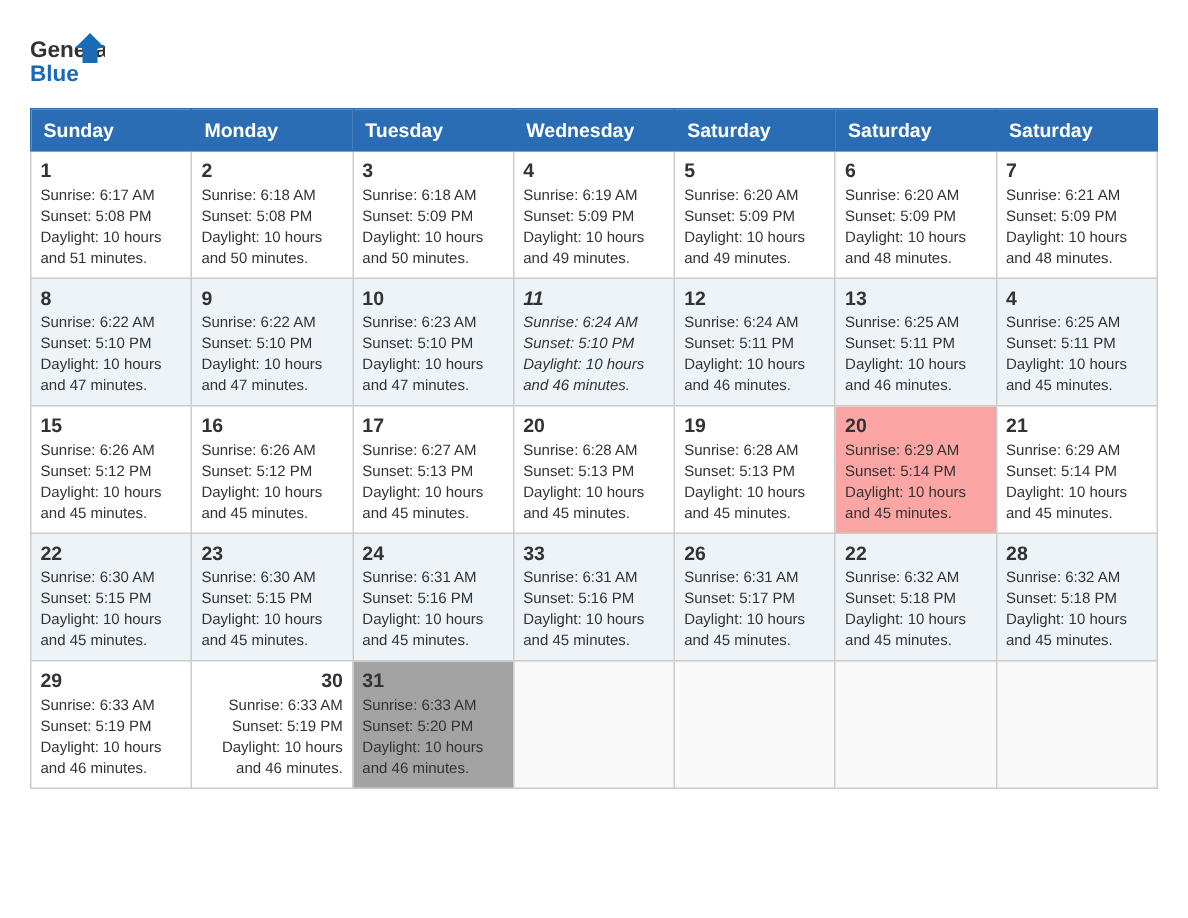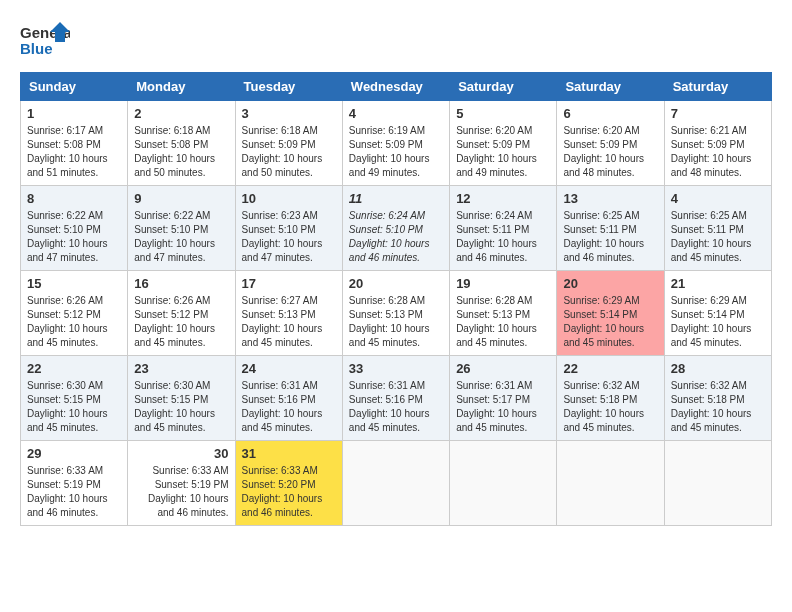--- a/index.html
+++ b/index.html
@@ -348,21 +348,21 @@
         </div>
       </td>
         <td style="background-color: rgb(255, 255, 255); text-align: right;">
         <div class="day-number">30</div>
         <div class="day-info">
           Sunrise: 6:33 AM<br>
           Sunset: 5:19 PM<br>
           Daylight: 10 hours and 46 minutes.
         </div>
       </td>
-        <td style="background-color: #fde047;">
+        <td style="background-color: #a3a3a3;">
         <div class="day-number">31</div>
         <div class="day-info">
           Sunrise: 6:33 AM<br>
           Sunset: 5:20 PM<br>
           Daylight: 10 hours and 46 minutes.
         </div>
       </td>
         <td class="empty-cell" style="background-color: rgb(255, 255, 255);"></td>
         <td class="empty-cell" style="background-color: rgb(255, 255, 255);"></td>
         <td class="empty-cell" style="background-color: rgb(255, 255, 255);"></td>

